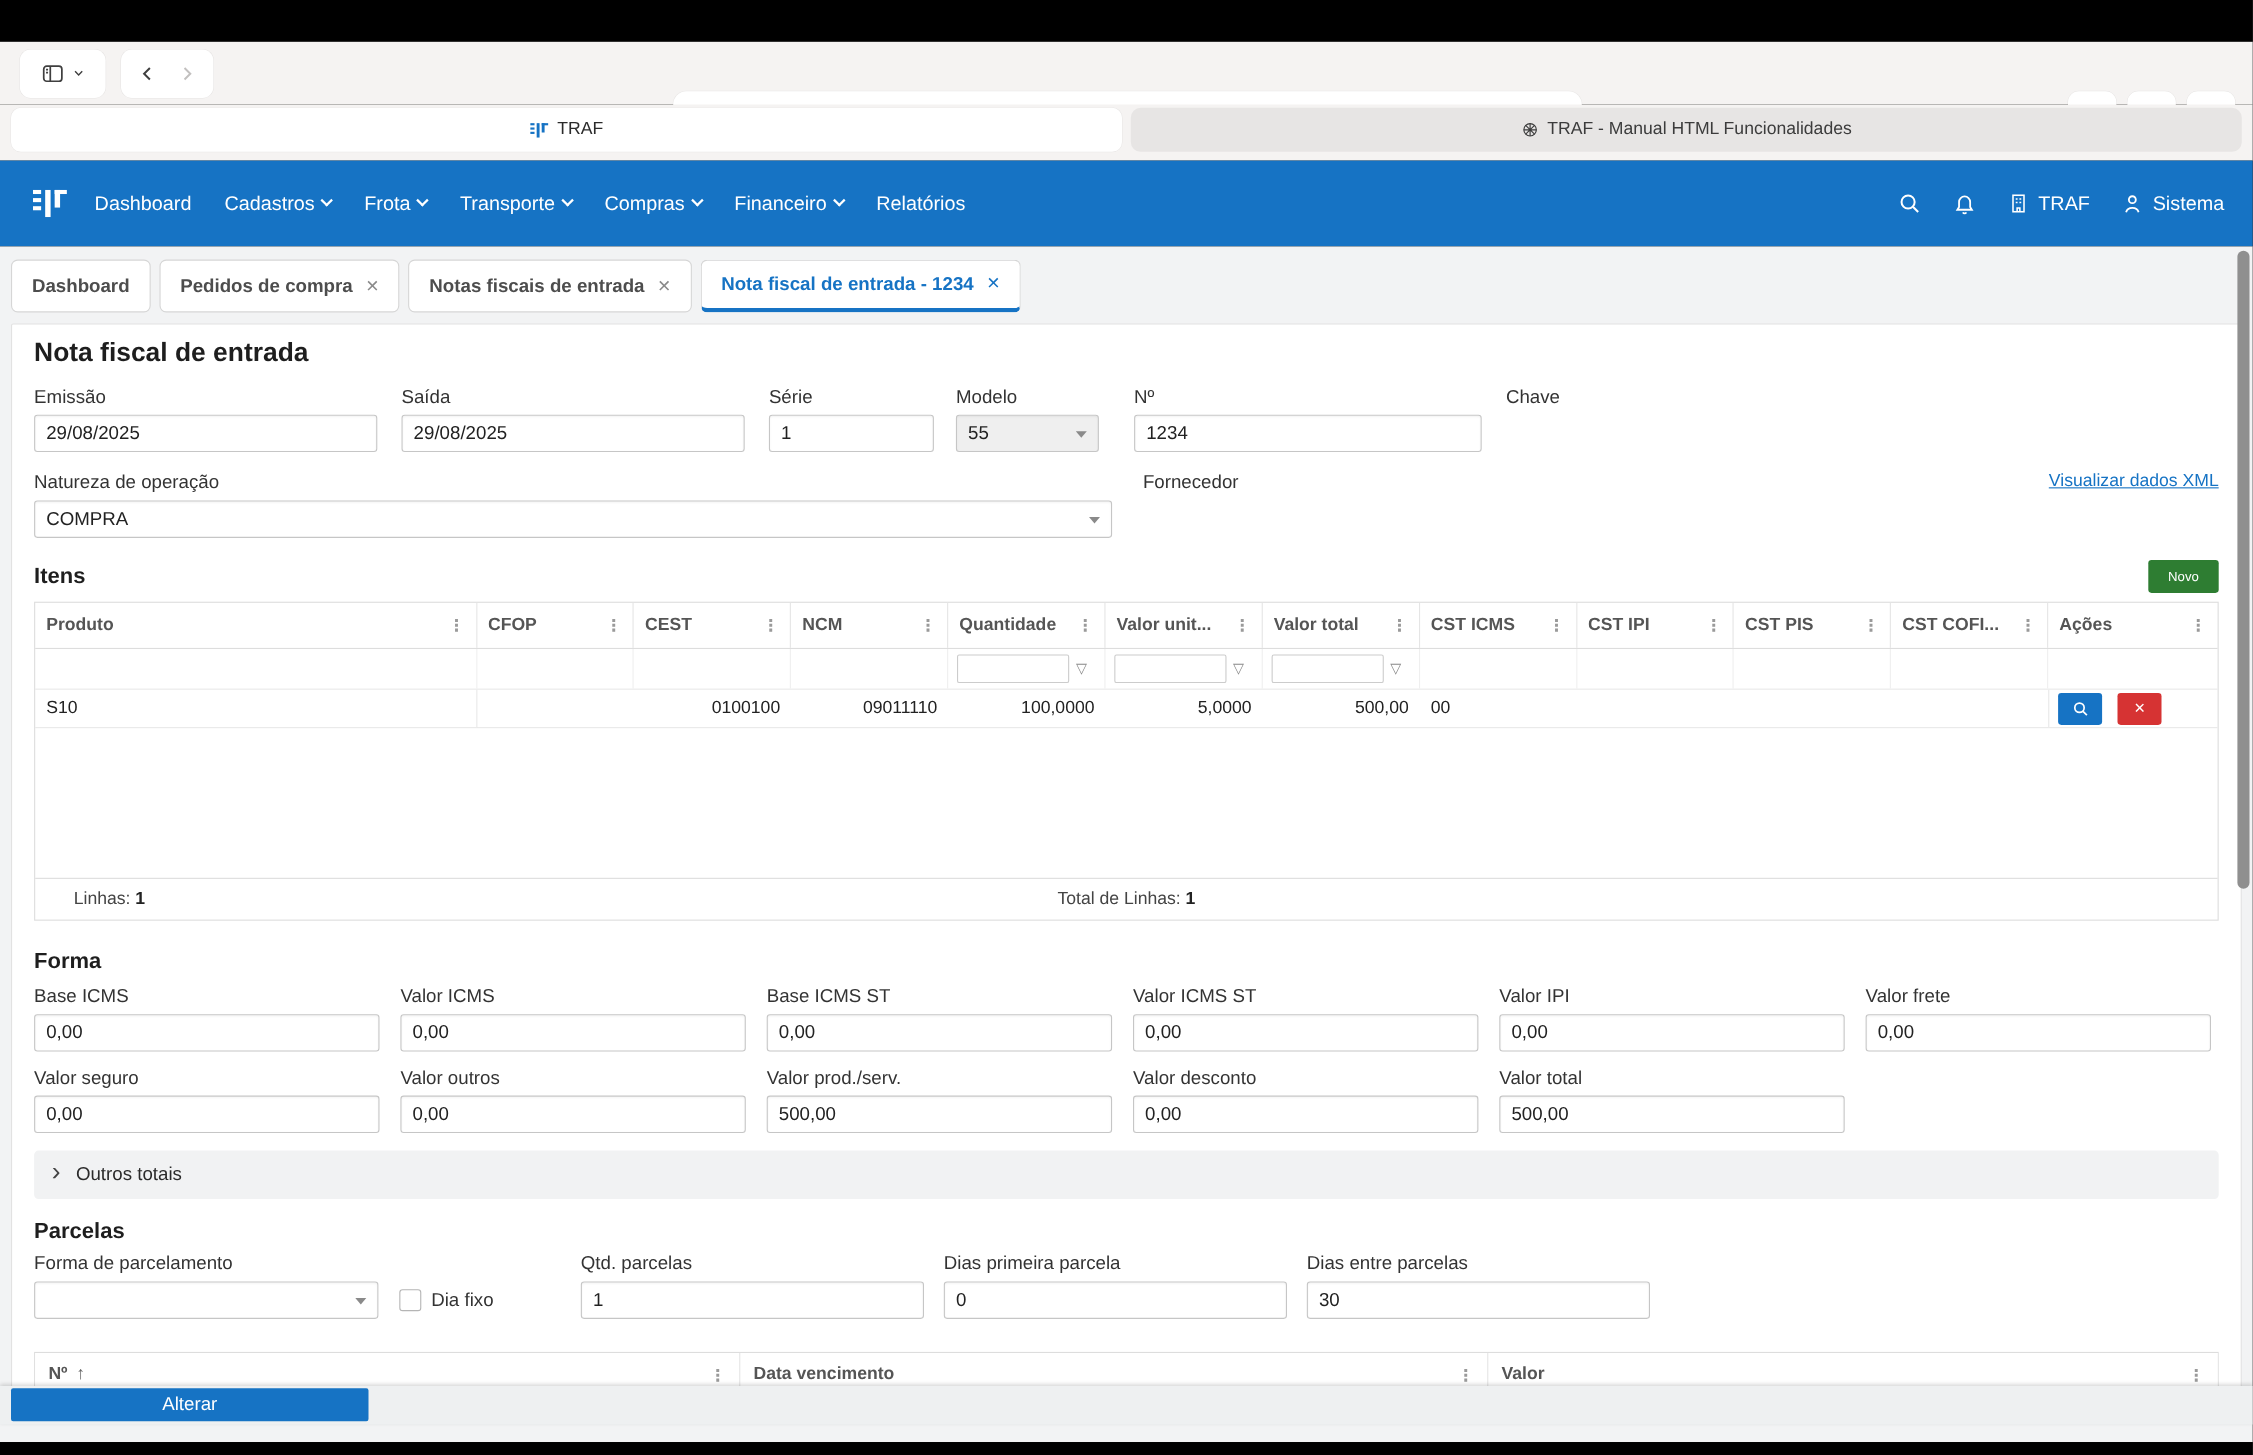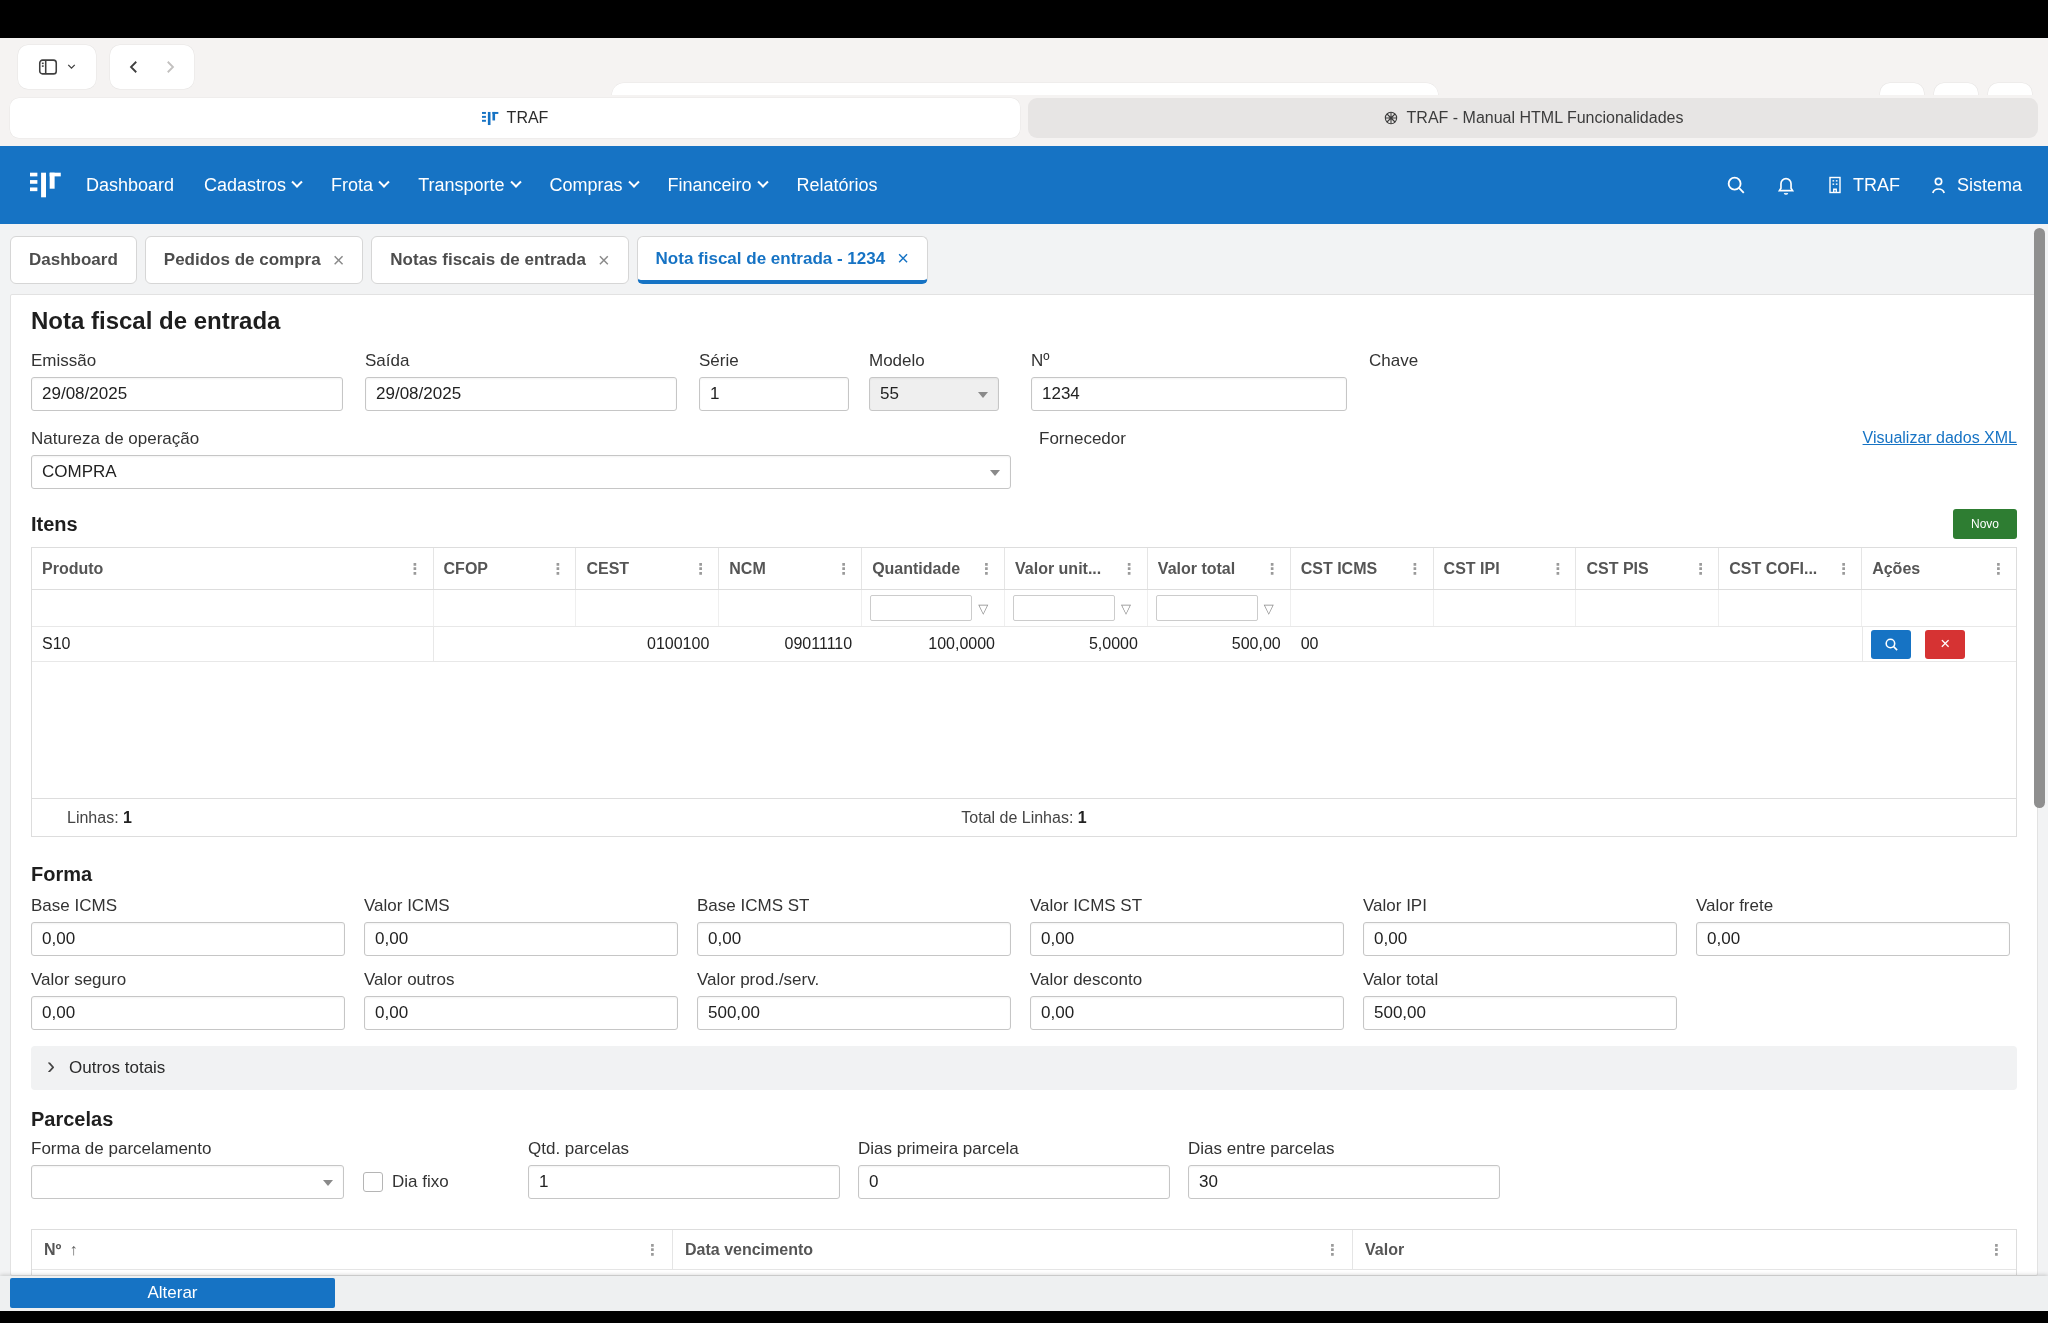--- a/index.html
+++ b/index.html
@@ -113,21 +113,21 @@
   .w-qtd{width:312px;margin-right:18px;} .w-d1{width:312px;margin-right:18px;} .w-dn{width:312px;}
 
   .ptable { margin-top:30px; border:1px solid #ddd; }
   .pthead { display:flex; height:40px; background:#fff; border-bottom:1px solid #e5e5e5; }
   .pth { display:flex; align-items:center; padding:0 12px; font-size:16px; font-weight:bold; color:#555; }
   .pth .lbl{ flex:1; }
   .p0{width:640px;} .p1{width:680px; border-left:1px solid #e5e5e5;} .p2{width:664px; border-left:1px solid #e5e5e5;}
   .pbody { height:11px; }
   .sort { font-weight:400; color:#666; margin-left:8px; }
 
-  .footerbar { position:absolute; left:0; bottom:0; width:100%; height:35px; background:#eef0f1; box-shadow:0 -1px 4px rgba(0,0,0,.18); }
+  .footerbar { position:absolute; left:0; bottom:16px; width:100%; height:35px; background:#eef0f1; box-shadow:0 -1px 4px rgba(0,0,0,.18); }
   .btn-alterar { position:absolute; left:10px; top:2px; width:325px; height:30px; background:#1673c4; color:#fff; border:none; border-radius:2px; font-size:17px; font-family:inherit; cursor:pointer; }
 
   .scrollthumb { position:absolute; right:3px; top:228px; width:11px; height:580px; background:#8f8f8f; border-radius:6px; }
 
   svg { display:block; }
 </style>
 </head>
 <body>
 
 <div class="top-black"></div>

